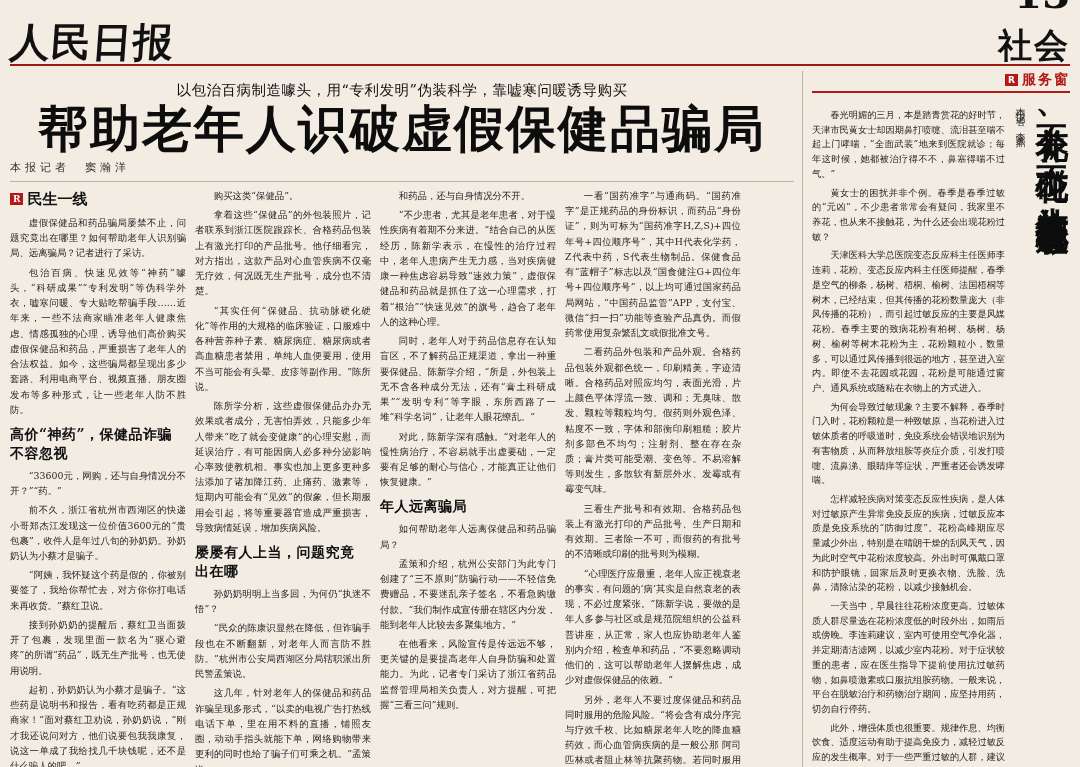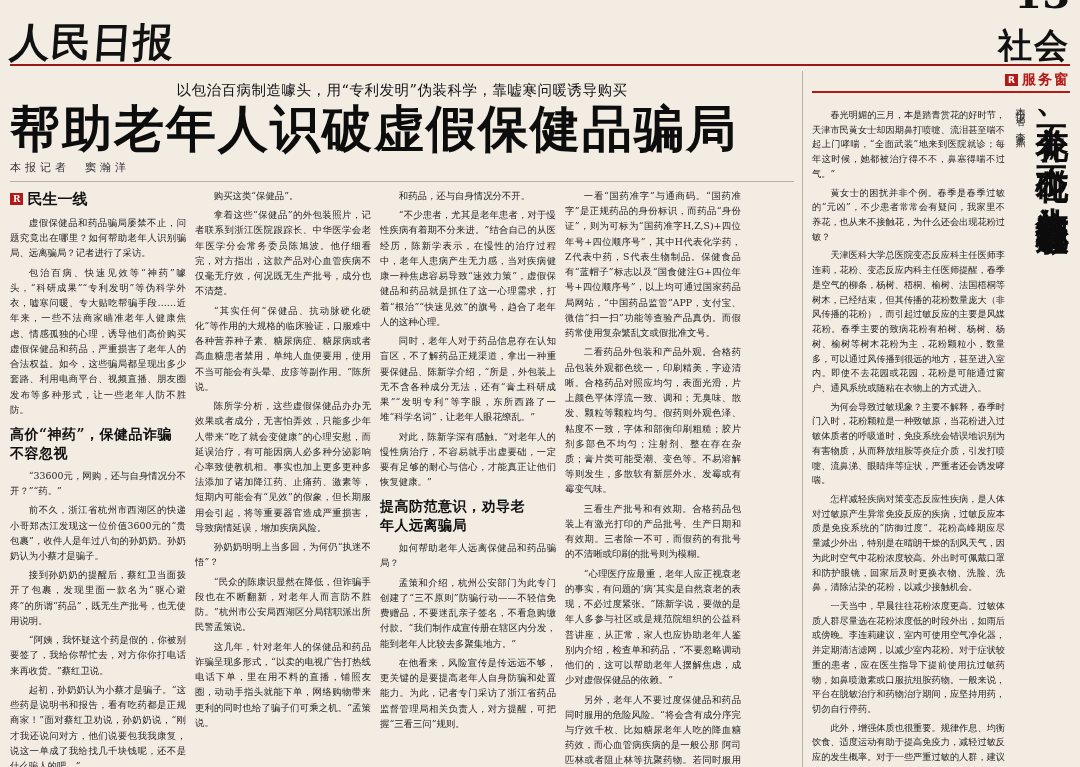--- a/index.html
+++ b/index.html
@@ -42,20 +42,21 @@
   }
   .left-zone{flex:1;padding-right:8px;border-right:1px solid #b9b1a4;}
   .right-zone{width:258px;padding-left:9px;}
   
   .kicker{
     text-align:center;font-size:14.5px;font-weight:normal;color:#111;
     letter-spacing:.5px;margin:10px 0 2px 0;
     font-family:"DejaVu Serif","Liberation Serif",serif;
   }
   .headline{
+    text-align:center;
     font-family:Liberation Serif, serif;
     font-weight:bold;font-size:50px;line-height:1.08;color:#0d0d0d;
     letter-spacing:2px;margin:2px 0 4px 0;
   }
   .byline{
     text-align:left;font-size:11px;color:#333;letter-spacing:4px;margin-bottom:6px;
   }
   .hr-thin{border:0;border-top:1px solid #b9b1a4;margin:4px 0 6px 0;}
   
   .cols{display:flex;gap:9px;}
@@ -137,44 +138,47 @@
             <span class="redtag">R</span><span>民生一线</span>
           </div>
           <p class="para">虚假保健品和药品骗局屡禁不止，问题究竟出在哪里？如何帮助老年人识别骗局、远离骗局？记者进行了采访。</p>
           <p class="para">包治百病、快速见效等“神药”噱头，“科研成果”“专利发明”等伪科学外衣，嘘寒问暖、专大贴吃帮骗手段……近年来，一些不法商家瞄准老年人健康焦虑、情感孤独的心理，诱导他们高价购买虚假保健品和药品，严重损害了老年人的合法权益。如今，这些骗局都呈现出多少套路、利用电商平台、视频直播、朋友圈发布等多种形式，让一些老年人防不胜防。</p>
           <div class="subhead">
             <div>高价“神药”，保健品诈骗</div>
             <div>不容忽视</div>
           </div>
           <p class="para">“33600元，网购，还与自身情况分不开？”“药。”</p>
           <p class="para">前不久，浙江省杭州市西湖区的快递小哥郑杰江发现这一位价值3600元的“贵包裹”，收件人是年过八旬的孙奶奶。孙奶奶认为小蔡才是骗子。</p>
+          <p class="para">“阿姨，我怀疑这个药是假的，你被别要签了，我给你帮忙去，对方你你打电话来再收货。”蔡红卫说。</p>
           <p class="para">接到孙奶奶的提醒后，蔡红卫当面拨开了包裹，发现里面一款名为“驱心避疼”的所谓“药品”，既无生产批号，也无使用说明。</p>
-          <p class="para">“阿姨，我怀疑这个药是假的，你被别要签了，我给你帮忙去，对方你你打电话来再收货。”蔡红卫说。</p>
           <p class="para">起初，孙奶奶认为小蔡才是骗子。“这些药是说明书和报告，看有吃药都是正规商家！”面对蔡红卫劝说，孙奶奶说，“刚才我还说问对方，他们说要包我我康复，说这一单成了我给找几千块钱呢，还不是什么骗人的吧。”</p>
 
         </div>
 
         <div class="col c2">
           <p class="para">购买这类“保健品”。</p>
-          <p class="para">拿着这些“保健品”的外包装照片，记者联系到浙江医院跟踪长、中华医学会老年医学分会常务委员陈旭波。他仔细看完，对方指出，这款产品对心血管疾病不仅毫无疗效，何况既无生产批号，成分也不清楚。</p>
+          <p class="para">拿着这些“保健品”的外包装照片，记者联系到浙江医院跟踪长、合格药品包装上有激光打印的产品批号。他仔细看完，对方指出，这款产品对心血管疾病不仅毫无疗效，何况既无生产批号，成分也不清楚。</p>
           <p class="para">“其实任何“保健品、抗动脉硬化硬化”等作用的大规格的临床验证，口服难中各种营养种子素、糖尿病症、糖尿病或者高血糖患者禁用，单纯人血便要用，使用不当可能会有头晕、皮疹等副作用。”陈所说。</p>
           <p class="para">陈所学分析，这些虚假保健品办办无效果或者成分，无害怕弄效，只能多少年人带来“吃了就会变健康”的心理安慰，而延误治疗，有可能因病人必多种分泌影响心率致使教机相。事实也加上更多更种多法添加了诸加降江药、止痛药、激素等，短期内可能会有“见效”的假象，但长期服用会引起，将等重要器官造成严重损害，导致病情延误，增加疾病风险。</p>
+          <div class="subhead">
+            <div>屡屡有人上当，问题究竟</div>
+            <div>出在哪</div>
+          </div>
           <p class="para">孙奶奶明明上当多回，为何仍“执迷不悟”？</p>
           <p class="para">“民众的陈康识显然在降低，但诈骗手段也在不断翻新，对老年人而言防不胜防。”杭州市公安局西湖区分局辖职派出所民警孟策说。</p>
           <p class="para">这几年，针对老年人的保健品和药品诈骗呈现多形式，“以卖的电视广告打热线电话下单，里在用不料的直播，铺照友圈，动动手指头就能下单，网络购物带来更利的同时也给了骗子们可乘之机。”孟策说。</p>
 
         </div>
 
         <div class="col c3">
           <p class="para">和药品，还与自身情况分不开。</p>
           <p class="para">“不少患者，尤其是老年患者，对于慢性疾病有着期不分来进。”结合自己的从医经历，陈新学表示，在慢性的治疗过程中，老年人患病产生无力感，当对疾病健康一种焦虑容易导致“速效力策”，虚假保健品和药品就是抓住了这一心理需求，打着“根治”“快速见效”的旗号，趋合了老年人的这种心理。</p>
           <p class="para">同时，老年人对于药品信息存在认知盲区，不了解药品正规渠道，拿出一种重要保健品、陈新学介绍，“所是，外包装上无不含各种成分无法，还有“膏土科研成果”“发明专利”等字眼，东所西路了一堆“科学名词”，让老年人眼花缭乱。”</p>
           <p class="para">对此，陈新学深有感触。“对老年人的慢性病治疗，不容易就手出虚要础，一定要有足够的耐心与信心，才能真正让他们恢复健康。”</p>
           <div class="subhead">
-            <div>提高防范意识，劝导老</div>
             <div>年人远离骗局</div>
           </div>
           <p class="para">如何帮助老年人远离保健品和药品骗局？</p>
           <p class="para">孟策和介绍，杭州公安部门为此专门创建了“三不原则”防骗行动——不轻信免费赠品，不要迷乱亲子签名，不看急购缴付款。“我们制作成宣传册在辖区内分发，能到老年人比较去多聚集地方。”</p>
           <p class="para">在他看来，风险宣传是传远远不够，更关键的是要提高老年人自身防骗和处置能力。为此，记者专门采访了浙江省药品监督管理局相关负责人，对方提醒，可把握“三看三问”规则。</p>
           <p class="para"></p>
         </div>
 
         <div class="col c4">
           <p class="para">一看“国药准字”与通商码。“国药准字”是正规药品的身份标识，而药品“身份证”，则为可标为“国药准字H,Z,S)+四位年号+四位顺序号”，其中H代表化学药，Z代表中药，S代表生物制品。保健食品有“蓝帽子”标志以及“国食健注G+四位年号+四位顺序号”，以上均可通过国家药品局网站，“中国药品监管”APP，支付宝、微信“扫一扫”功能等查验产品真伪。而假药常使用复杂繁乱文或假批准文号。</p>

